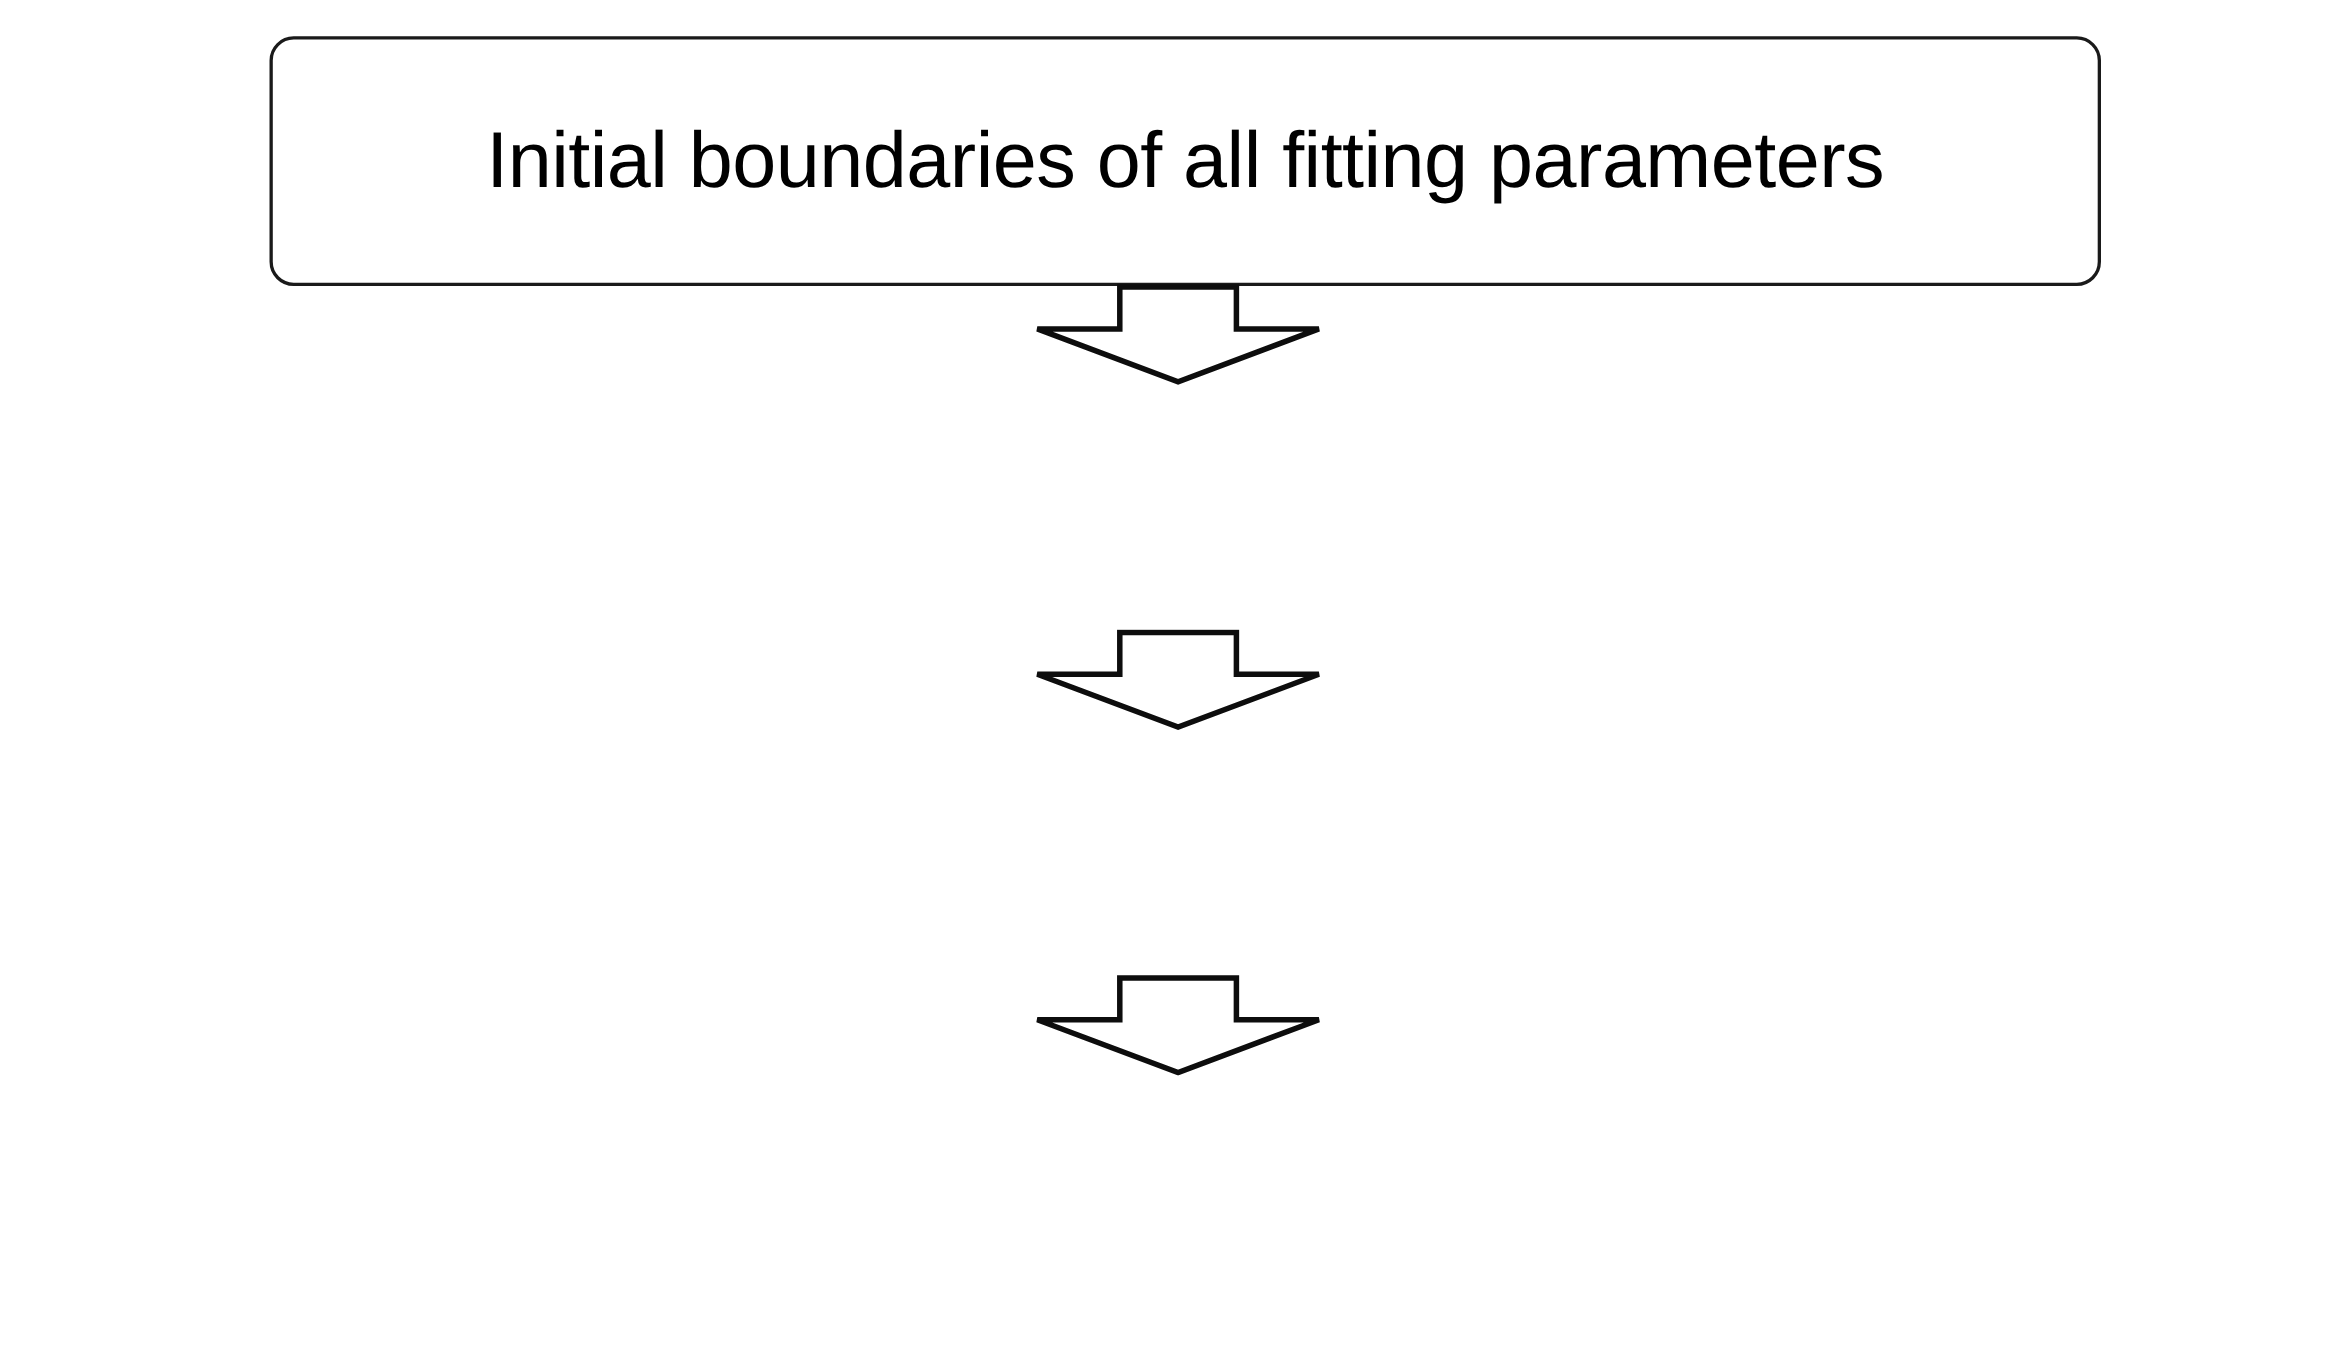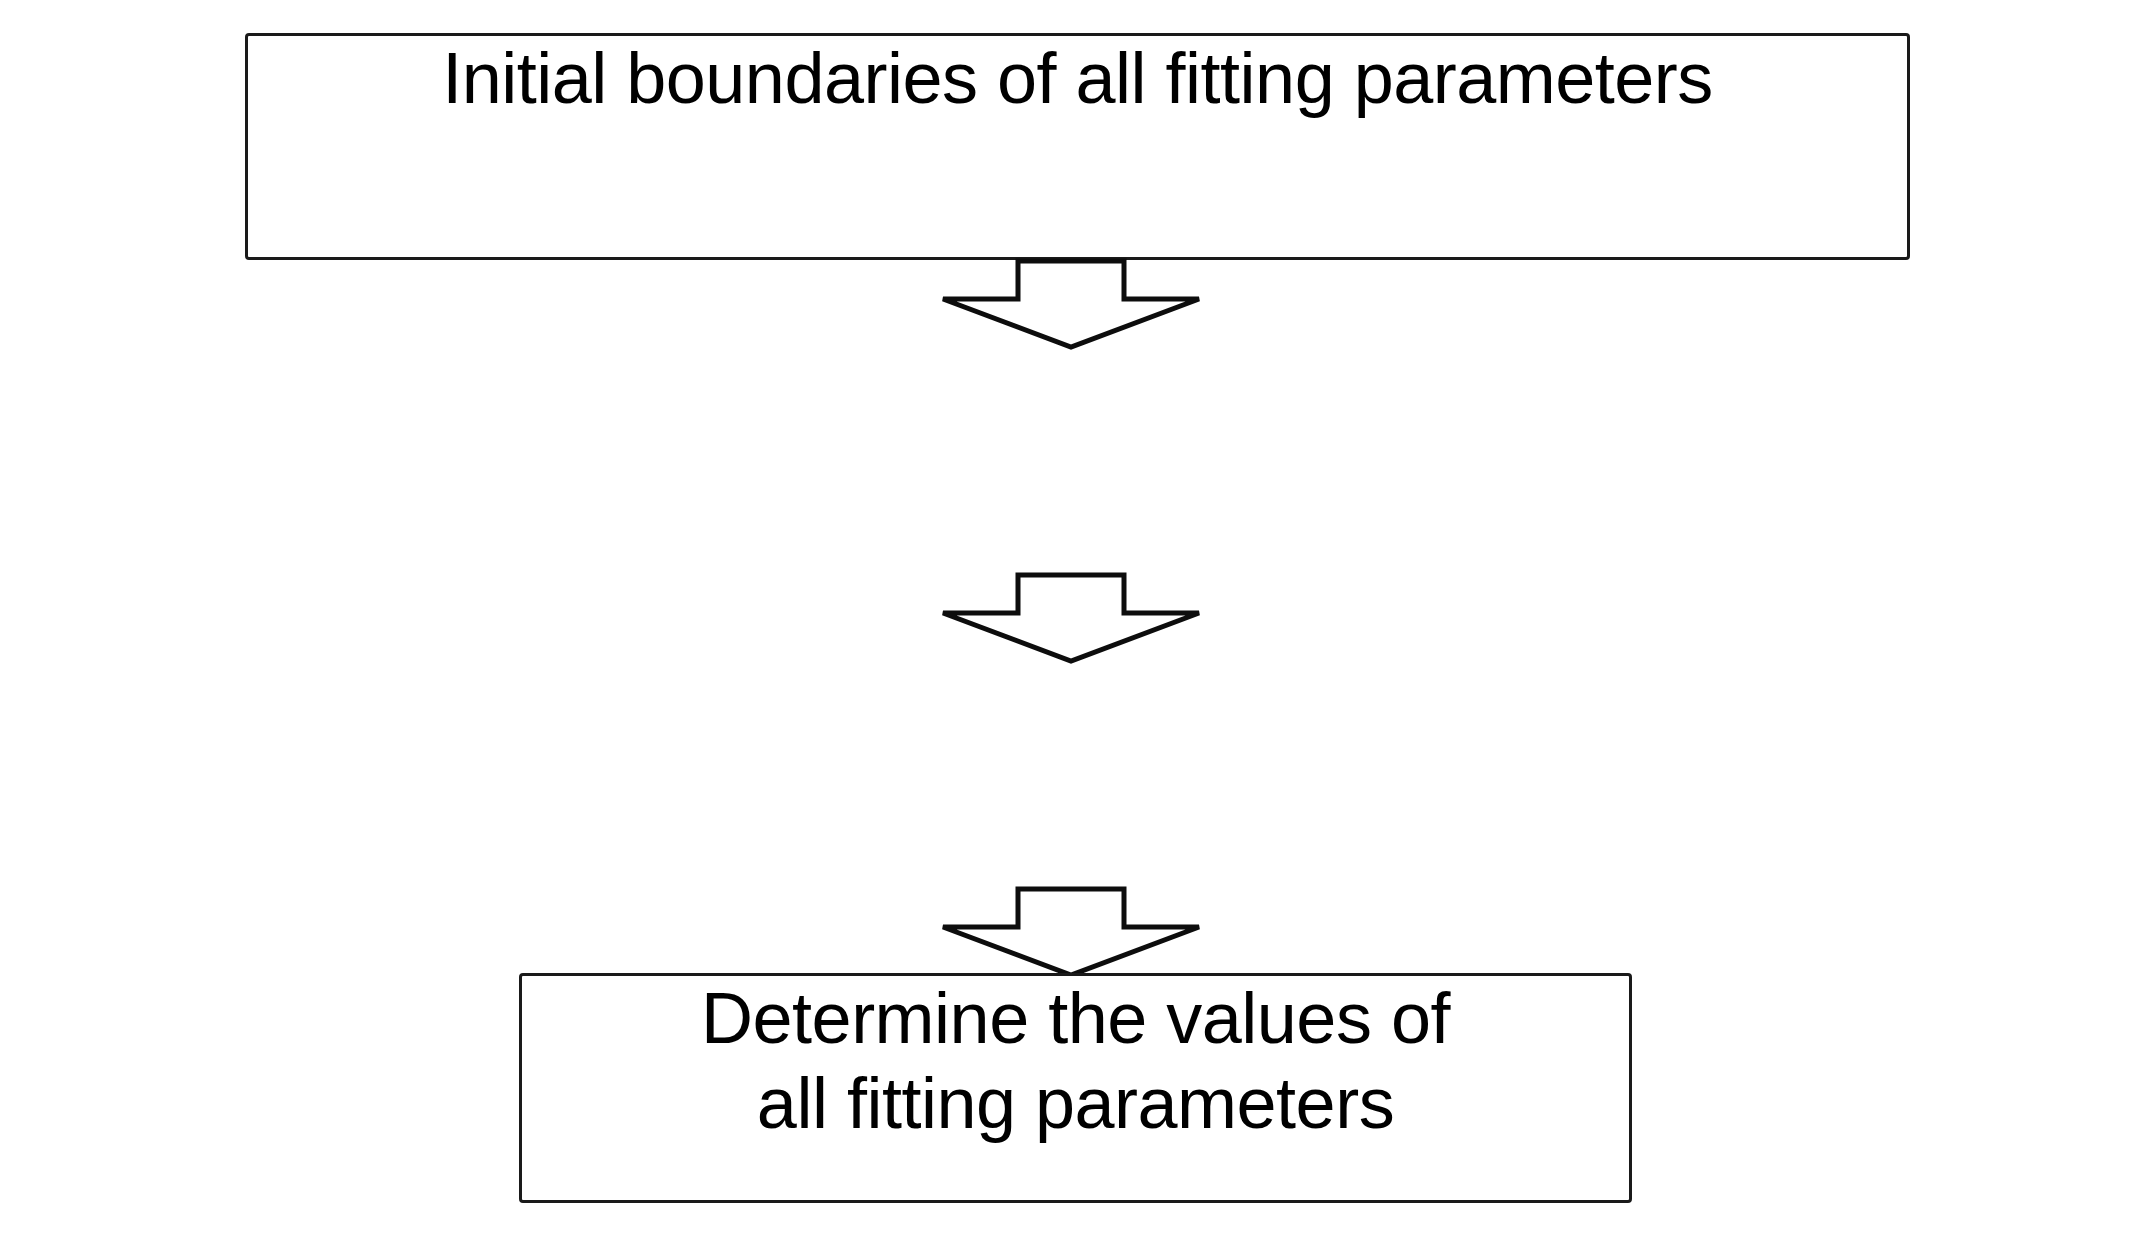--- a/index.html
+++ b/index.html
@@ -16,23 +16,23 @@
     width: 2131px;
     height: 1241px;
     background: #ffffff;
     overflow: hidden;
   }
   .node {
     position: absolute;
     box-sizing: border-box;
     background: #ffffff;
     border: 3px solid #1a1a1a;
-    border-radius: 4px;
+    border-radius: 22px;
     display: flex;
-    align-items: flex-start;
+    align-items: center;
     justify-content: center;
     text-align: center;
     color: #000000;
     font-family: "Liberation Sans", sans-serif;
     font-size: 72px;
     line-height: 1.18;
     font-weight: 400;
     letter-spacing: -0.5px;
   }
   .node .node-text {
@@ -87,18 +87,14 @@
     </svg>
   </div>
 
 
   <div class="arrow" id="arrow-3">
     <svg viewBox="0 0 262 92" preserveAspectRatio="none" aria-hidden="true">
       <polygon points="78,3 184,3 184,41 259,41 131,89 3,41 78,41"></polygon>
     </svg>
   </div>
 
-  <div class="node" id="node-4">
-    <span class="node-text">Determine the values of
-all fitting parameters</span>
-  </div>
 
 </div>
 
 </body></html>

